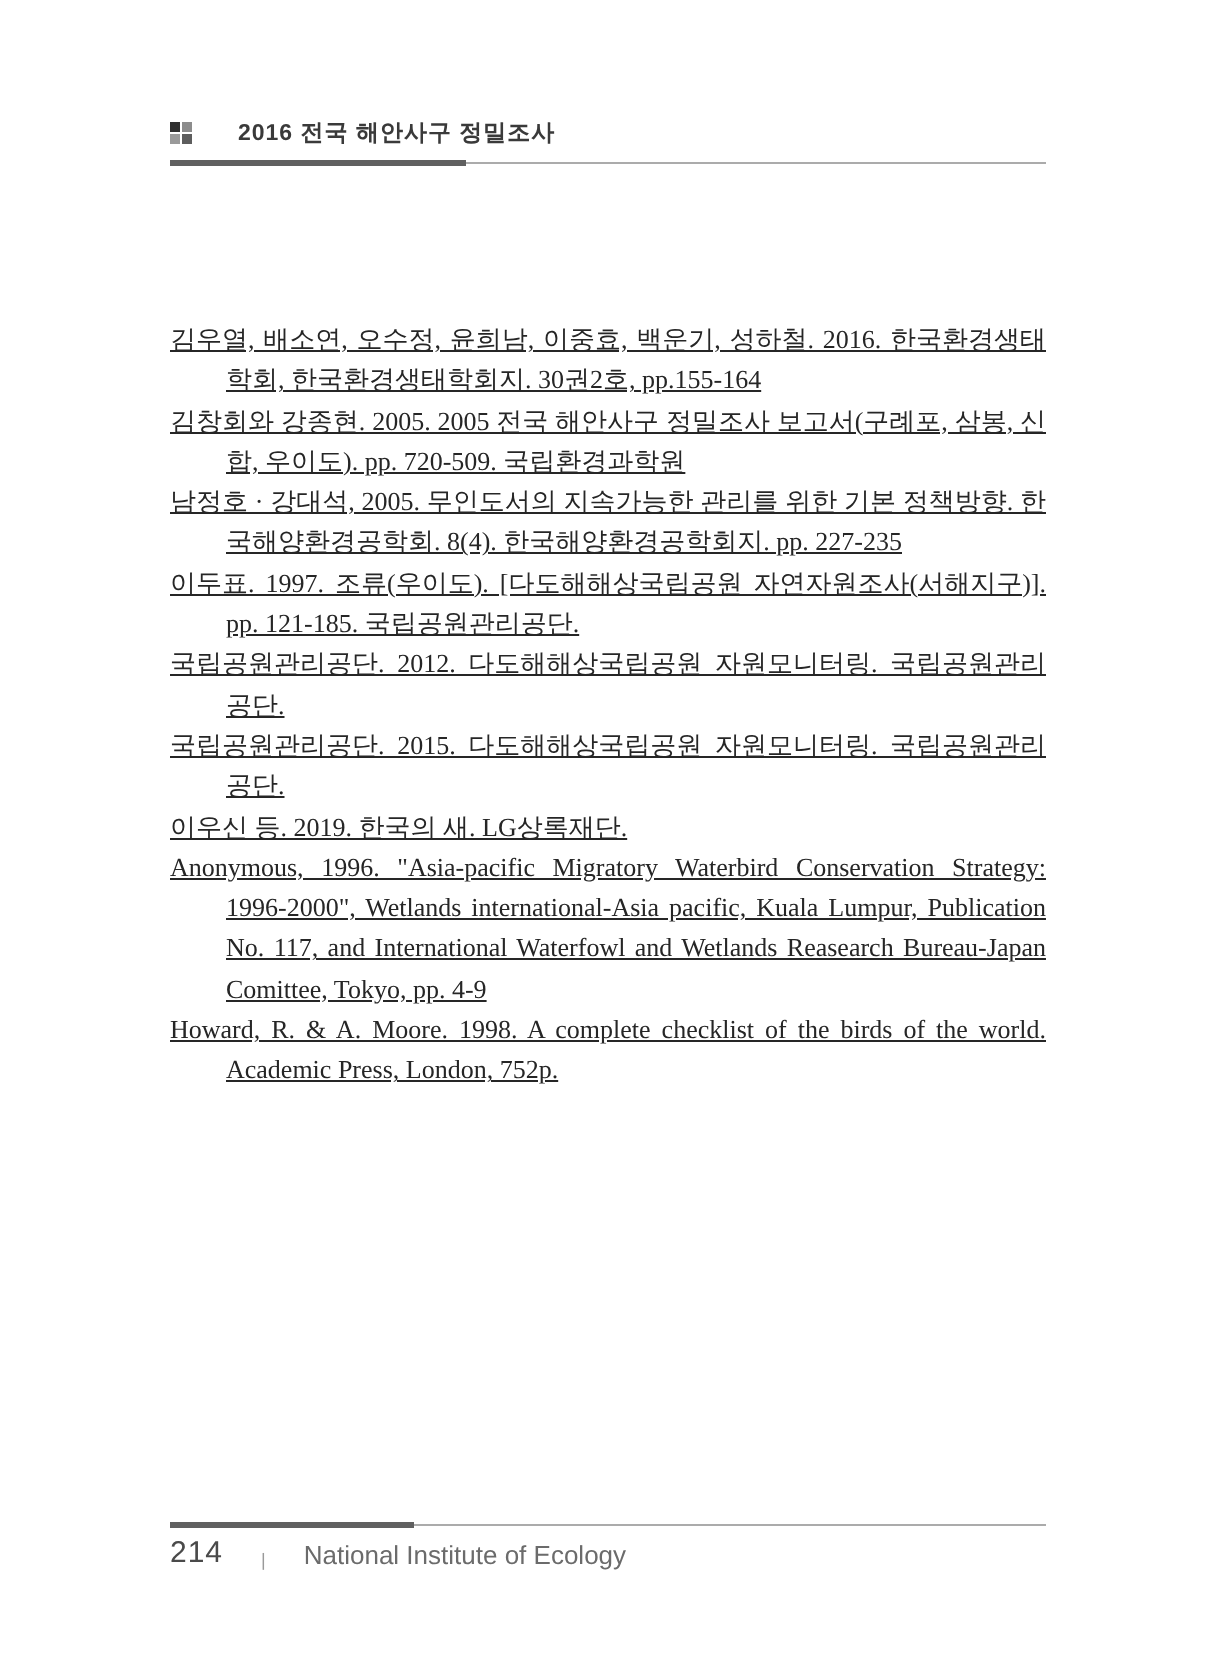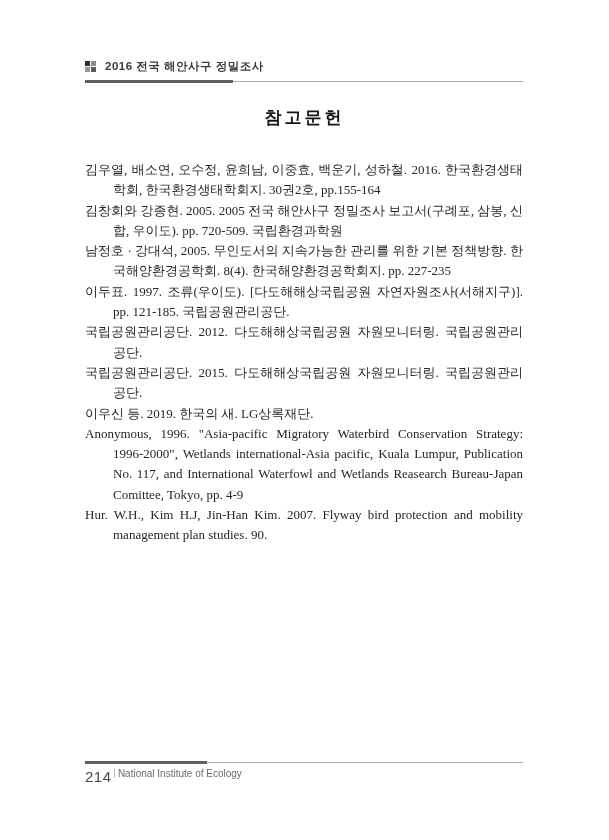--- a/index.html
+++ b/index.html
@@ -19,21 +19,21 @@
   
   .header {
     position: absolute;
     left: 85px;
     top: 59px;
     width: 438px;
   }
   .header-row {
     display: flex;
     align-items: center;
-    gap: 9px;
+    gap: 23px;
   }
   .quad-dot {
     display: grid;
     grid-template-columns: 5px 5px;
     grid-template-rows: 5px 5px;
     gap: 1px;
   }
   .quad-dot i { display: block; }
   .quad-dot i:nth-child(1) { background: #2f2f2f; }
   .quad-dot i:nth-child(2) { background: #8c8c8c; }
@@ -78,50 +78,51 @@
     width: 438px;
   }
   .ref {
     margin: 0;
     font-size: 13px;
     line-height: 20.3px;
     color: #262626;
     text-align: justify;
     padding-left: 28px;
     text-indent: -28px;
+    text-decoration: underline;
   }
 
   
   .footer-rule {
     position: absolute;
     left: 85px;
     top: 761px;
     width: 438px;
   }
   .footer-rule .dark { width: 122px; }
   .footer {
     position: absolute;
     left: 85px;
     top: 768px;
     display: flex;
-    align-items: flex-start;
-    gap: 2px;
+    align-items: flex-end;
+    gap: 19px;
     font-family: "Liberation Sans", "DejaVu Sans", sans-serif;
   }
   .page-number {
     font-size: 15px;
     color: #4a4a4a;
     letter-spacing: 0.5px;
   }
   .footer-divider {
     font-size: 9px;
     color: #9a9a9a;
   }
   .institute {
-    font-size: 10px;
+    font-size: 13px;
     color: #6b6b6b;
   }
 </style>
 </head>
 <body>
 
 <div class="page">
 
   <div class="header">
     <div class="header-row">
@@ -132,32 +133,31 @@
           <i></i>
         </span>
       <span class="doc-title">2016 전국 해안사구 정밀조사</span>
     </div>
     <div class="rule">
       <span class="dark"></span>
         <span class="light"></span>
     </div>
   </div>
 
-  <div class="section-title">참고문헌</div>
 
   <div class="refs">
     <p class="ref">김우열, 배소연, 오수정, 윤희남, 이중효, 백운기, 성하철. 2016. 한국환경생태학회, 한국환경생태학회지. 30권2호, pp.155-164</p>
     <p class="ref">김창회와 강종현. 2005. 2005 전국 해안사구 정밀조사 보고서(구례포, 삼봉, 신합, 우이도). pp. 720-509. 국립환경과학원</p>
     <p class="ref">남정호 · 강대석, 2005. 무인도서의 지속가능한 관리를 위한 기본 정책방향. 한국해양환경공학회. 8(4). 한국해양환경공학회지. pp. 227-235</p>
     <p class="ref">이두표. 1997. 조류(우이도). [다도해해상국립공원 자연자원조사(서해지구)]. pp. 121-185. 국립공원관리공단.</p>
     <p class="ref">국립공원관리공단. 2012. 다도해해상국립공원 자원모니터링. 국립공원관리공단.</p>
     <p class="ref">국립공원관리공단. 2015. 다도해해상국립공원 자원모니터링. 국립공원관리공단.</p>
     <p class="ref">이우신 등. 2019. 한국의 새. LG상록재단.</p>
     <p class="ref">Anonymous, 1996. "Asia-pacific Migratory Waterbird Conservation Strategy: 1996-2000", Wetlands international-Asia pacific, Kuala Lumpur, Publication No. 117, and International Waterfowl and Wetlands Reasearch Bureau-Japan Comittee, Tokyo, pp. 4-9</p>
-    <p class="ref">Hur. W.H., Kim H.J, Jin-Han Kim. 2007. Flyway bird protection and mobility management plan studies. 90.</p>
+    <p class="ref">Howard, R. &amp; A. Moore. 1998. A complete checklist of the birds of the world. Academic Press, London, 752p.</p>
   </div>
 
   <div class="footer-rule rule">
     <span class="dark"></span>
       <span class="light"></span>
   </div>
   <div class="footer">
     <span class="page-number">214</span>
     <span class="footer-divider">|</span>
     <span class="institute">National Institute of Ecology</span>

